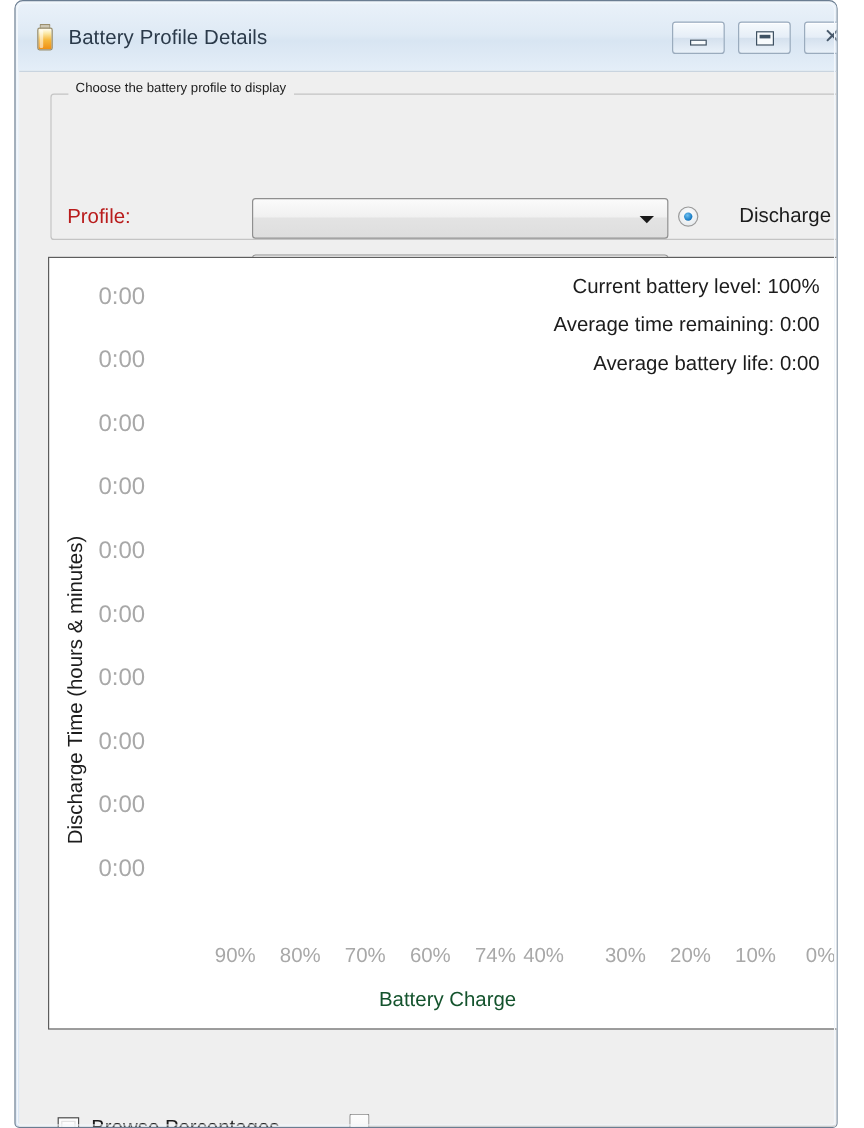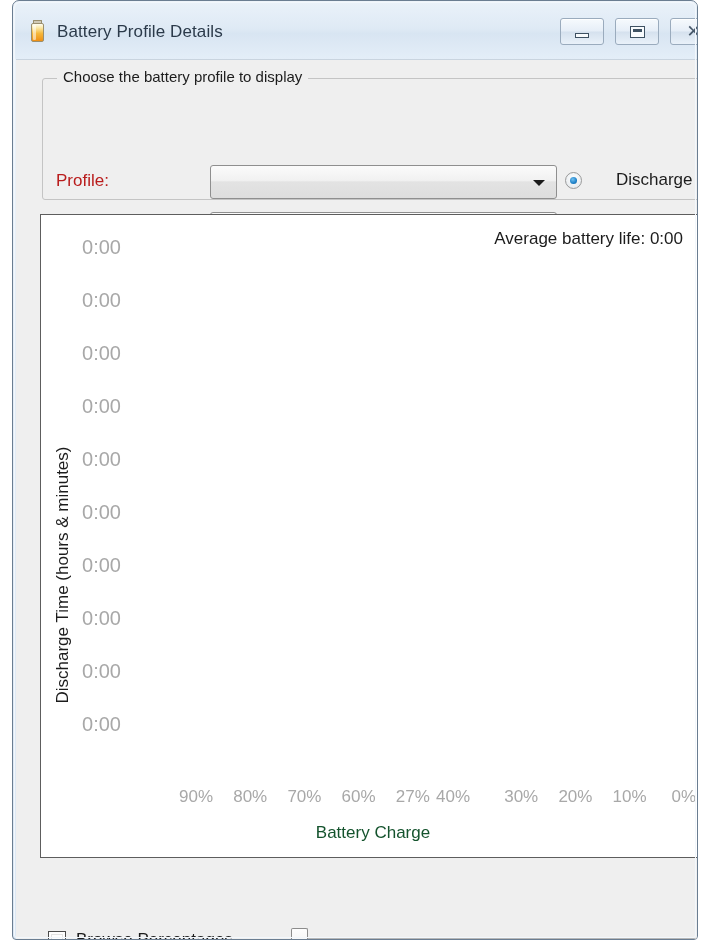--- a/index.html
+++ b/index.html
@@ -160,21 +160,21 @@
     box-sizing: border-box;
     border: 1px solid #c4c4c4;
     border-radius: 3px;
   }
   #groupbox-title {
     position: absolute;
     left: 41px;
     top: 8px;
     background: #efefef;
     padding: 0 6px;
-    font-size: 15px;
+    font-size: 11px;
     color: #1c1c1c;
     white-space: nowrap;
   }
 
   .field-label {
     position: absolute;
     font-size: 17px;
     color: #b91c1c;
     white-space: nowrap;
   }
@@ -439,20 +439,22 @@
     </div>
     <div class="radio-row" id="radio-recharge">
       <span class="radio-mark"></span>
       <span class="radio-label disabled">Recharge</span>
     </div>
 
     <div id="chart-panel">
       <div id="chart-inner">
 
         <div id="chart-status">
+          <div>Current battery level: 100%</div>
+          <div>Average time remaining: 0:00</div>
           <div>Average battery life: 0:00</div>
         </div>
 
         <div id="y-axis-title">Discharge Time (hours &amp; minutes)</div>
         <div id="y-ticks">
             <div class="y-tick" style="top: 21px;">0:00</div>
             <div class="y-tick" style="top: 74px;">0:00</div>
             <div class="y-tick" style="top: 127px;">0:00</div>
             <div class="y-tick" style="top: 180px;">0:00</div>
             <div class="y-tick" style="top: 233px;">0:00</div>
@@ -460,21 +462,21 @@
             <div class="y-tick" style="top: 339px;">0:00</div>
             <div class="y-tick" style="top: 392px;">0:00</div>
             <div class="y-tick" style="top: 445px;">0:00</div>
             <div class="y-tick" style="top: 498px;">0:00</div>
           </div>
         <div id="x-ticks">
             <div class="x-tick" style="left: 128px;">90%</div>
             <div class="x-tick" style="left: 182.2px;">80%</div>
             <div class="x-tick" style="left: 236.4px;">70%</div>
             <div class="x-tick" style="left: 290.6px;">60%</div>
-            <div class="x-tick" style="left: 344.8px;">27%</div>
+            <div class="x-tick" style="left: 344.8px;">74%</div>
             <div class="x-tick" style="left: 385px;">40%</div>
             <div class="x-tick" style="left: 453.2px;">30%</div>
             <div class="x-tick" style="left: 507.4px;">20%</div>
             <div class="x-tick" style="left: 561.6px;">10%</div>
             <div class="x-tick" style="left: 615.8px;">0%</div>
           </div>
         <div id="x-axis-title">Battery Charge</div>
 
       </div>
     </div>

